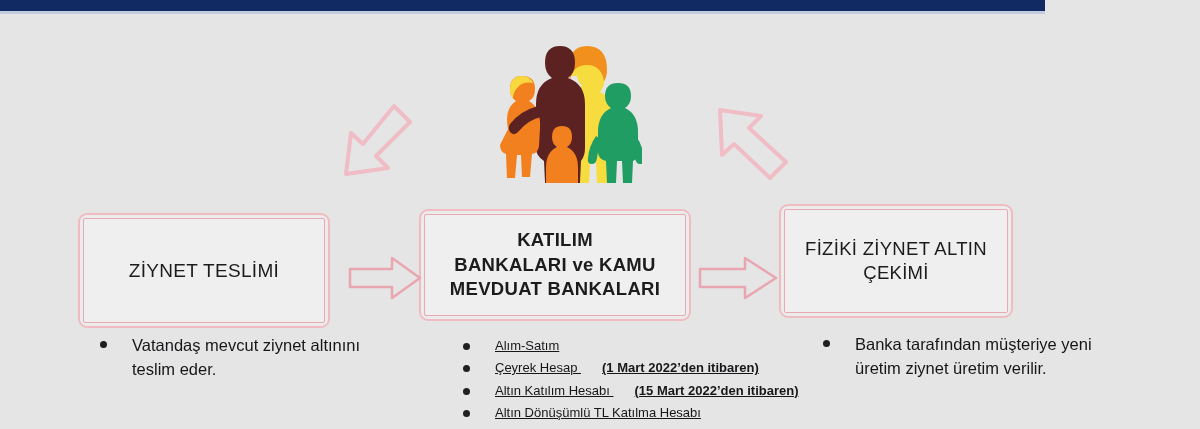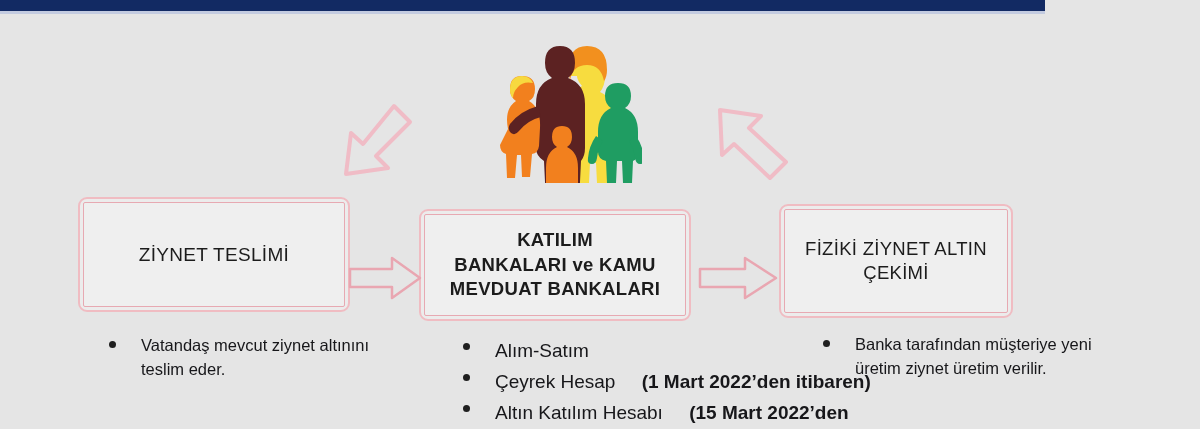--- a/index.html
+++ b/index.html
@@ -44,21 +44,21 @@
     display:flex;align-items:center;justify-content:center;
     text-align:center;
   }
   .pbox-label{
     color:#1c1c1c;
     line-height:1.32;
     letter-spacing:.3px;
     white-space:pre-line;
   }
 
-  #box1{left:78px;top:197px;width:272px;height:115px;}
+  #box1{left:78px;top:213px;width:252px;height:115px;}
   #box1 .pbox-label{font-size:19px;font-weight:500;}
 
   #box2{left:419px;top:209px;width:272px;height:112px;}
   #box2 .pbox-label{font-size:18.5px;font-weight:bold;}
 
   #box3{left:779px;top:204px;width:234px;height:114px;}
   #box3 .pbox-label{font-size:18.5px;font-weight:500;}
 
   
   .arrow{position:absolute;}
@@ -75,26 +75,26 @@
     flex:0 0 auto;width:7px;height:7px;border-radius:50%;
     background:#1f1f1f;margin-top:7px;
   }
   .btext{
     color:#17171a;
     margin-left:25px;
     line-height:1.45;
     white-space:pre-line;
   }
 
-  #list-left{left:109px;top:334px;width:300px;}
+  #list-left{left:100px;top:334px;width:300px;}
   #list-left .btext{font-size:16.5px;}
 
   #list-mid{left:463px;top:337px;width:430px;}
   #list-mid .brow{margin-bottom:3.5px;}
-  #list-mid .btext{font-size:19px;}
+  #list-mid .btext{font-size:13px;text-decoration:underline;}
   #list-mid .bdot{margin-top:6px;}
 
   #list-right{left:823px;top:333px;width:290px;}
   #list-right .btext{font-size:16.5px;}
 
   .bold{font-weight:bold;margin-left:21px;}
 
   
   #clipped-row{
     position:absolute;left:463px;top:424px;width:520px;height:5px;

